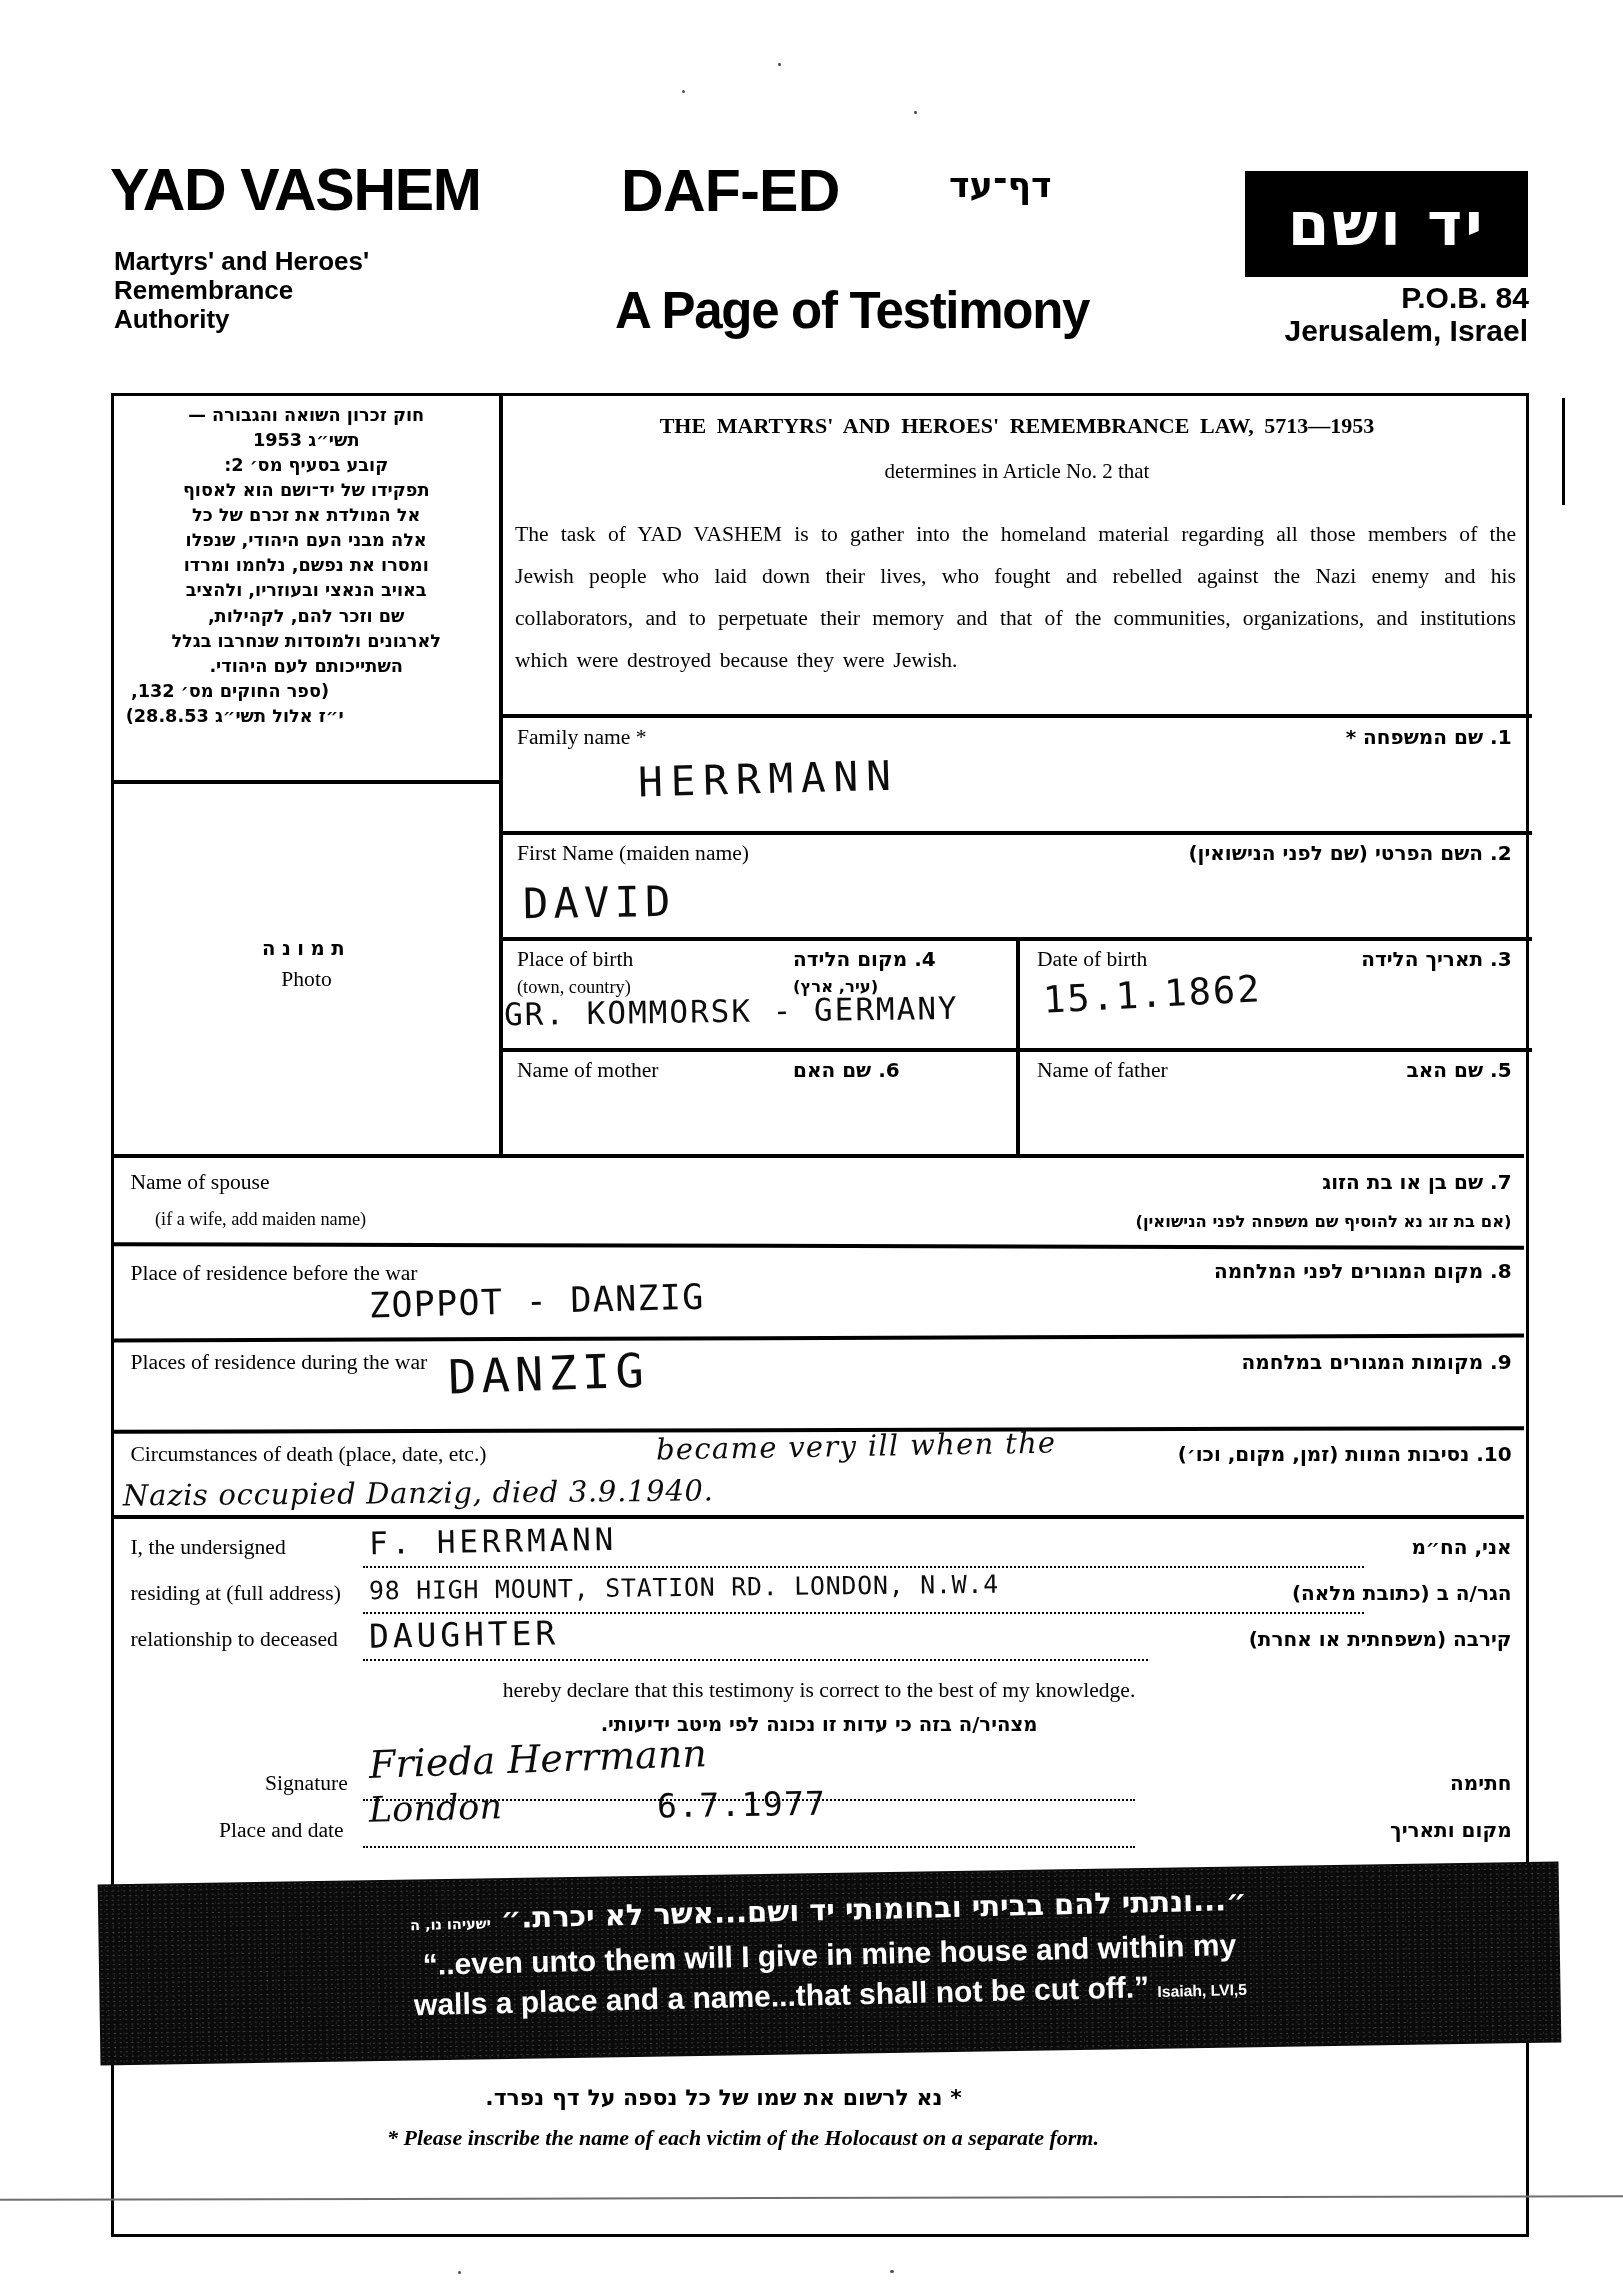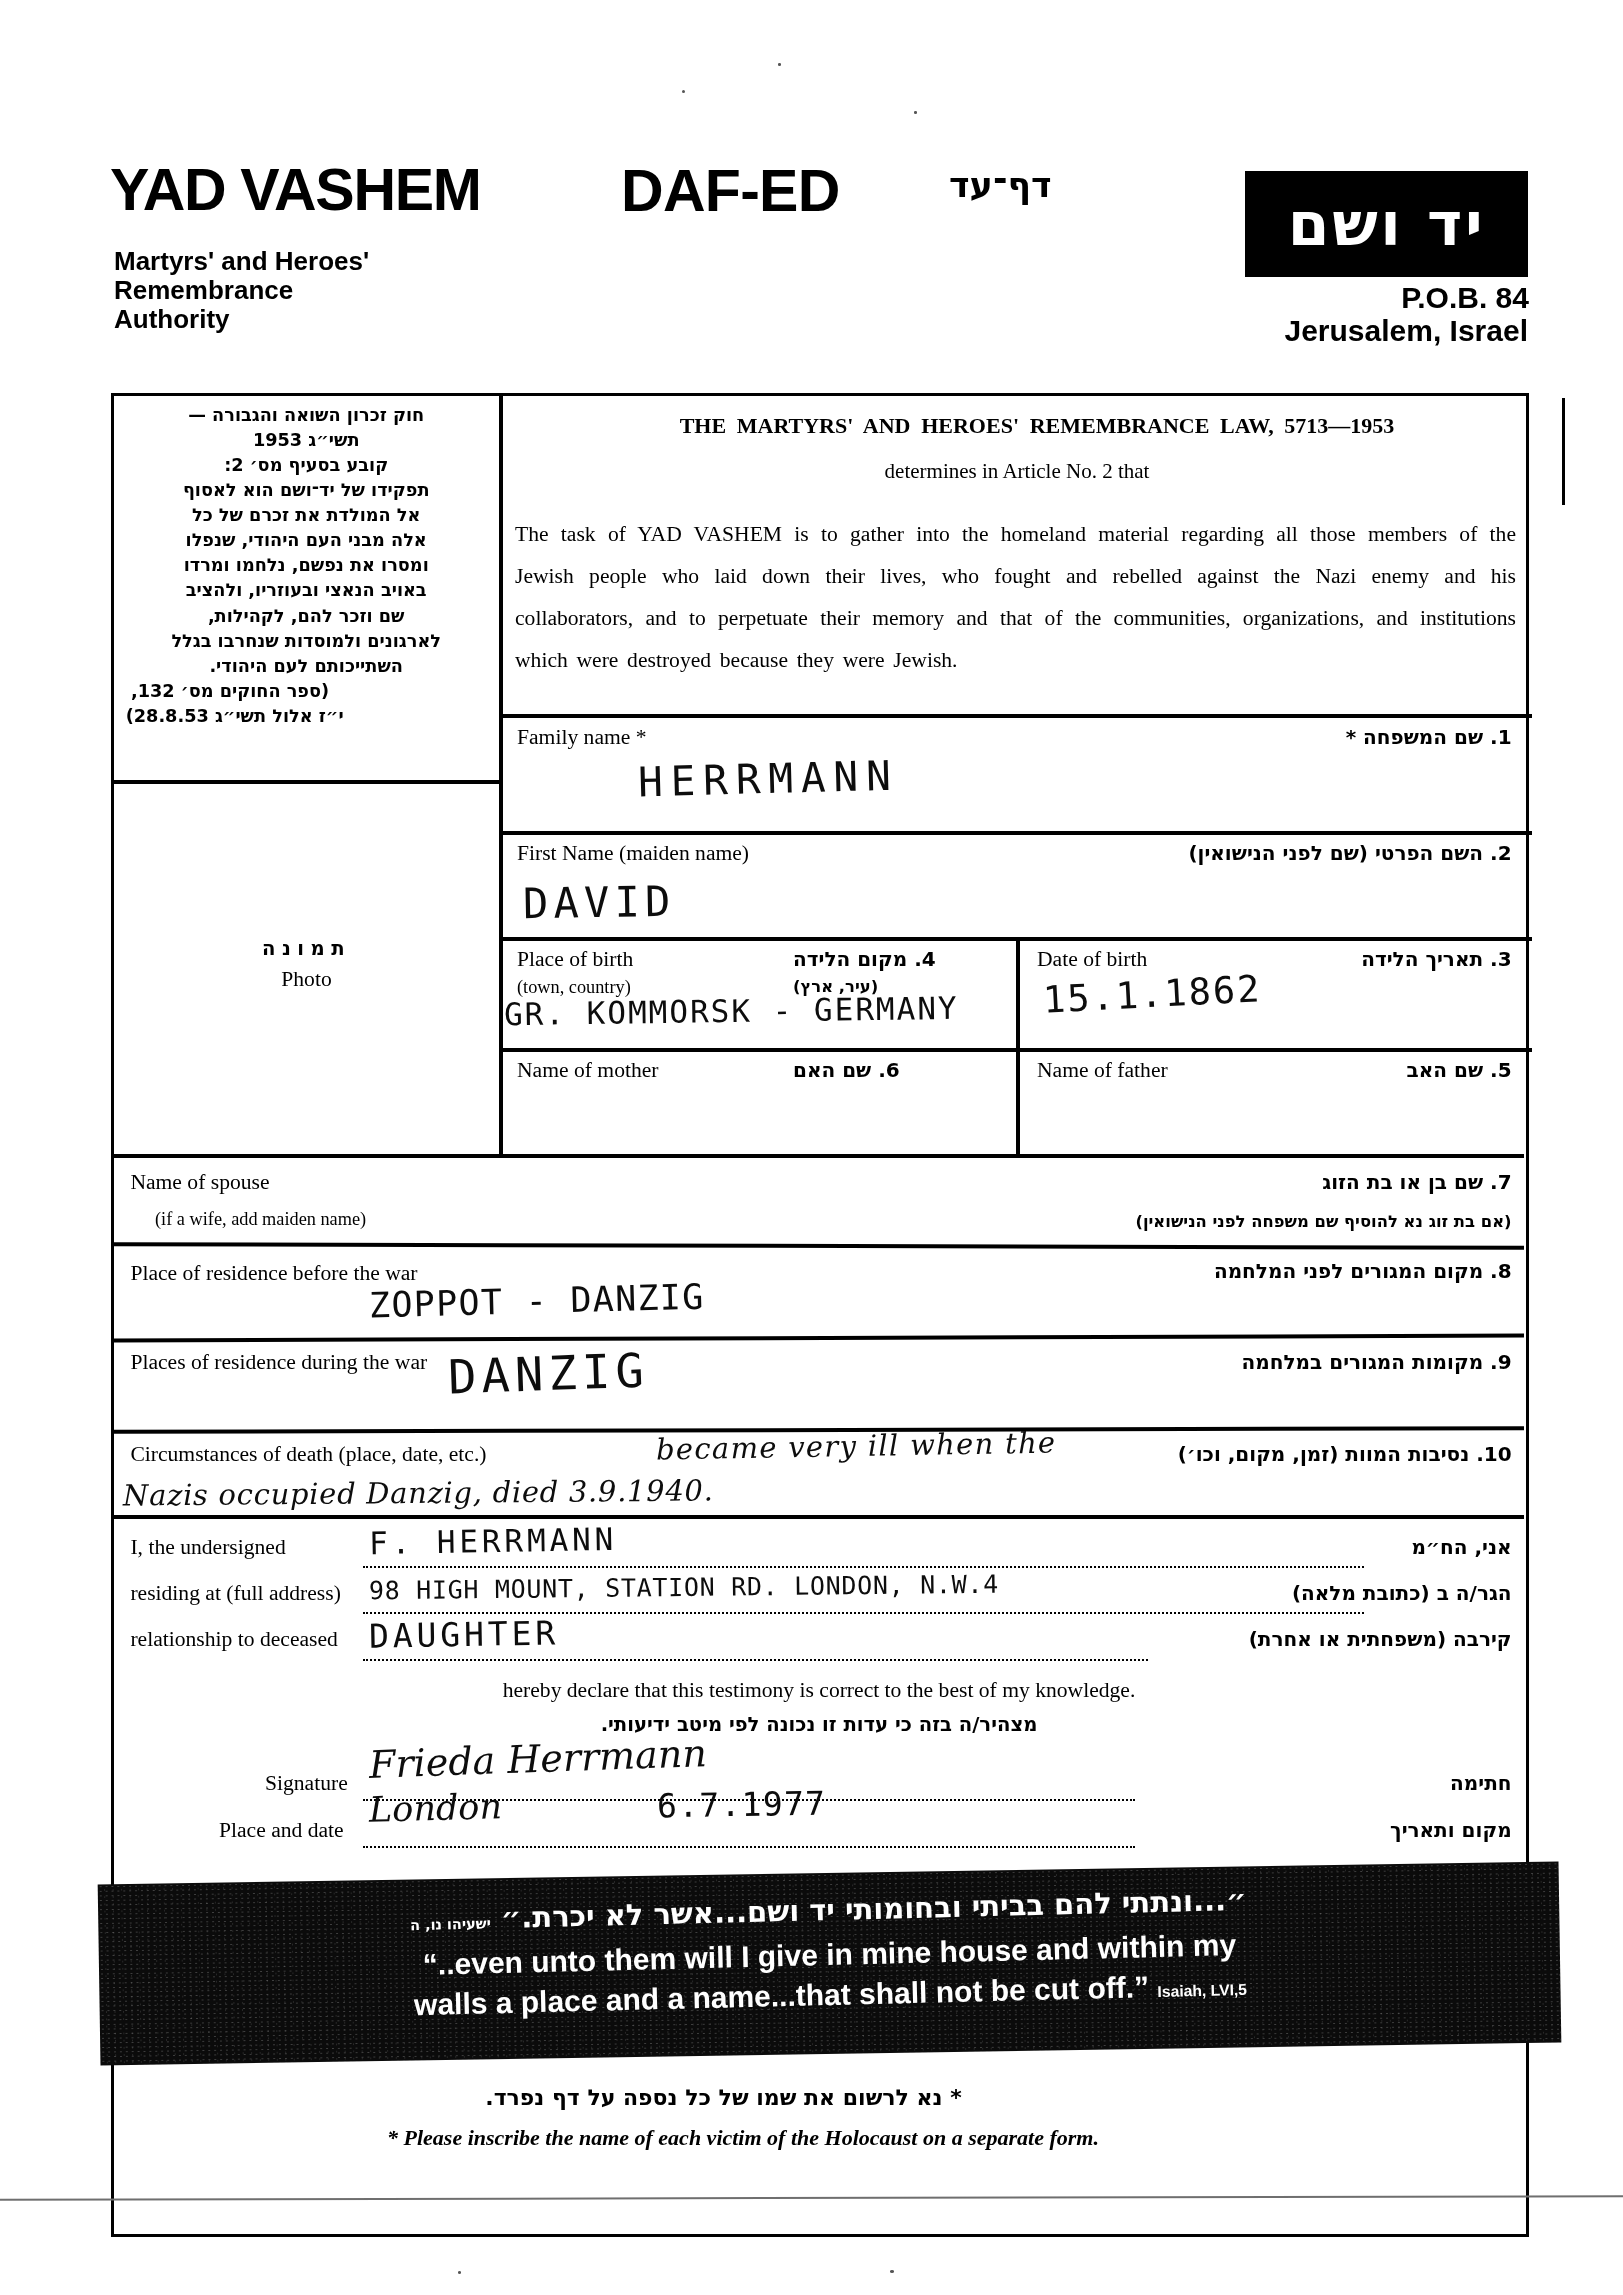--- a/index.html
+++ b/index.html
@@ -34,20 +34,21 @@
 
 <div class="page">
 
   <div class="abs sans b" style="left:110px;top:156px;font-size:59px;letter-spacing:-1.3px;text-align:right;">YAD VASHEM</div>
   <div class="abs sans b" style="left:114px;top:247px;font-size:26px;line-height:1.12;">
     <div>Martyrs' and Heroes'</div>
     <div>Remembrance</div>
     <div>Authority</div>
   </div>
   <div class="abs sans b" style="left:621px;top:157px;font-size:59px;letter-spacing:-0.7px;">DAF-ED</div>
+  <div class="abs sans b" style="left:615px;top:281px;font-size:51px;letter-spacing:-1.3px;">A Page of Testimony</div>
   <div class="abs he b" style="left:949px;top:165px;font-size:35px;">דף־עד</div>
   <div class="abs" style="left:1245px;top:171px;width:283px;height:106px;background:#000;
                           display:flex;align-items:center;justify-content:center;">
     <span class="he b" style="font-size:60px;color:#fff;letter-spacing:2.6px;">יד ושם</span>
   </div>
   <div class="abs sans b" style="left:1244px;top:281px;width:285px;text-align:right;font-size:30px;">P.O.B. 84</div>
   <div class="abs sans b" style="left:1217px;top:314px;width:311px;text-align:right;font-size:30px;">Jerusalem, Israel</div>
 
   <div class="speck" style="left:682px;top:90px;width:3.3px;height:3.3px;"></div>
   <div class="speck" style="left:778px;top:63px;width:2.6px;height:2.6px;"></div>
@@ -71,21 +72,21 @@
       <div>שם וזכר להם, לקהילות,</div>
       <div>לארגונים ולמוסדות שנחרבו בגלל</div>
       <div>השתייכותם לעם היהודי.</div>
       <div style="text-align:left;padding-left:11.8px;">(ספר החוקים מס׳ 132,</div>
       <div style="text-align:left;padding-left:6.5px;">י״ז אלול תשי״ג 28.8.53)</div>
     </div>
 
     <div class="abs he b" style="left:0;top:541px;width:385px;text-align:center;font-size:19.6px;letter-spacing:6.5px;">תמונה</div>
     <div class="abs serif" style="left:0;top:571px;width:385px;text-align:center;font-size:21.6px;">Photo</div>
 
-    <div class="abs serif b" style="left:432px;top:17px;width:982px;text-align:center;font-size:22px;word-spacing:5.2px;">THE MARTYRS' AND HEROES' REMEMBRANCE LAW, 5713—1953</div>
+    <div class="abs serif b" style="left:412px;top:17px;width:982px;text-align:center;font-size:22px;word-spacing:5.2px;">THE MARTYRS' AND HEROES' REMEMBRANCE LAW, 5713—1953</div>
     <div class="abs serif" style="left:412px;top:63px;width:982px;text-align:center;font-size:21px;">determines in Article No. 2 that</div>
     <div class="abs serif" style="left:401px;top:117px;width:1001px;font-size:21.6px;line-height:1.95;
                                   text-align:justify;word-spacing:3.3px;">The task of YAD VASHEM is to gather into the homeland material regarding all those members of the Jewish people who laid down their lives, who fought and rebelled against the Nazi enemy and his collaborators, and to perpetuate their memory and that of the communities, organizations, and institutions which were destroyed because they were Jewish.</div>
 
     <div class="hline" style="left:389px;top:318px;width:1029px;"></div>
     <div class="abs serif label-en" style="left:403px;top:329px;">Family name *</div>
     <div class="abs he label-he" style="right:14.4px;top:329px;">1. שם המשפחה *</div>
     <div class="abs hw" style="left:524px;top:359px;font-size:41px;letter-spacing:7.9px;transform:rotate(-1.5deg);">HERRMANN</div>
 
     <div class="hline" style="left:389px;top:435px;width:1029px;"></div>

